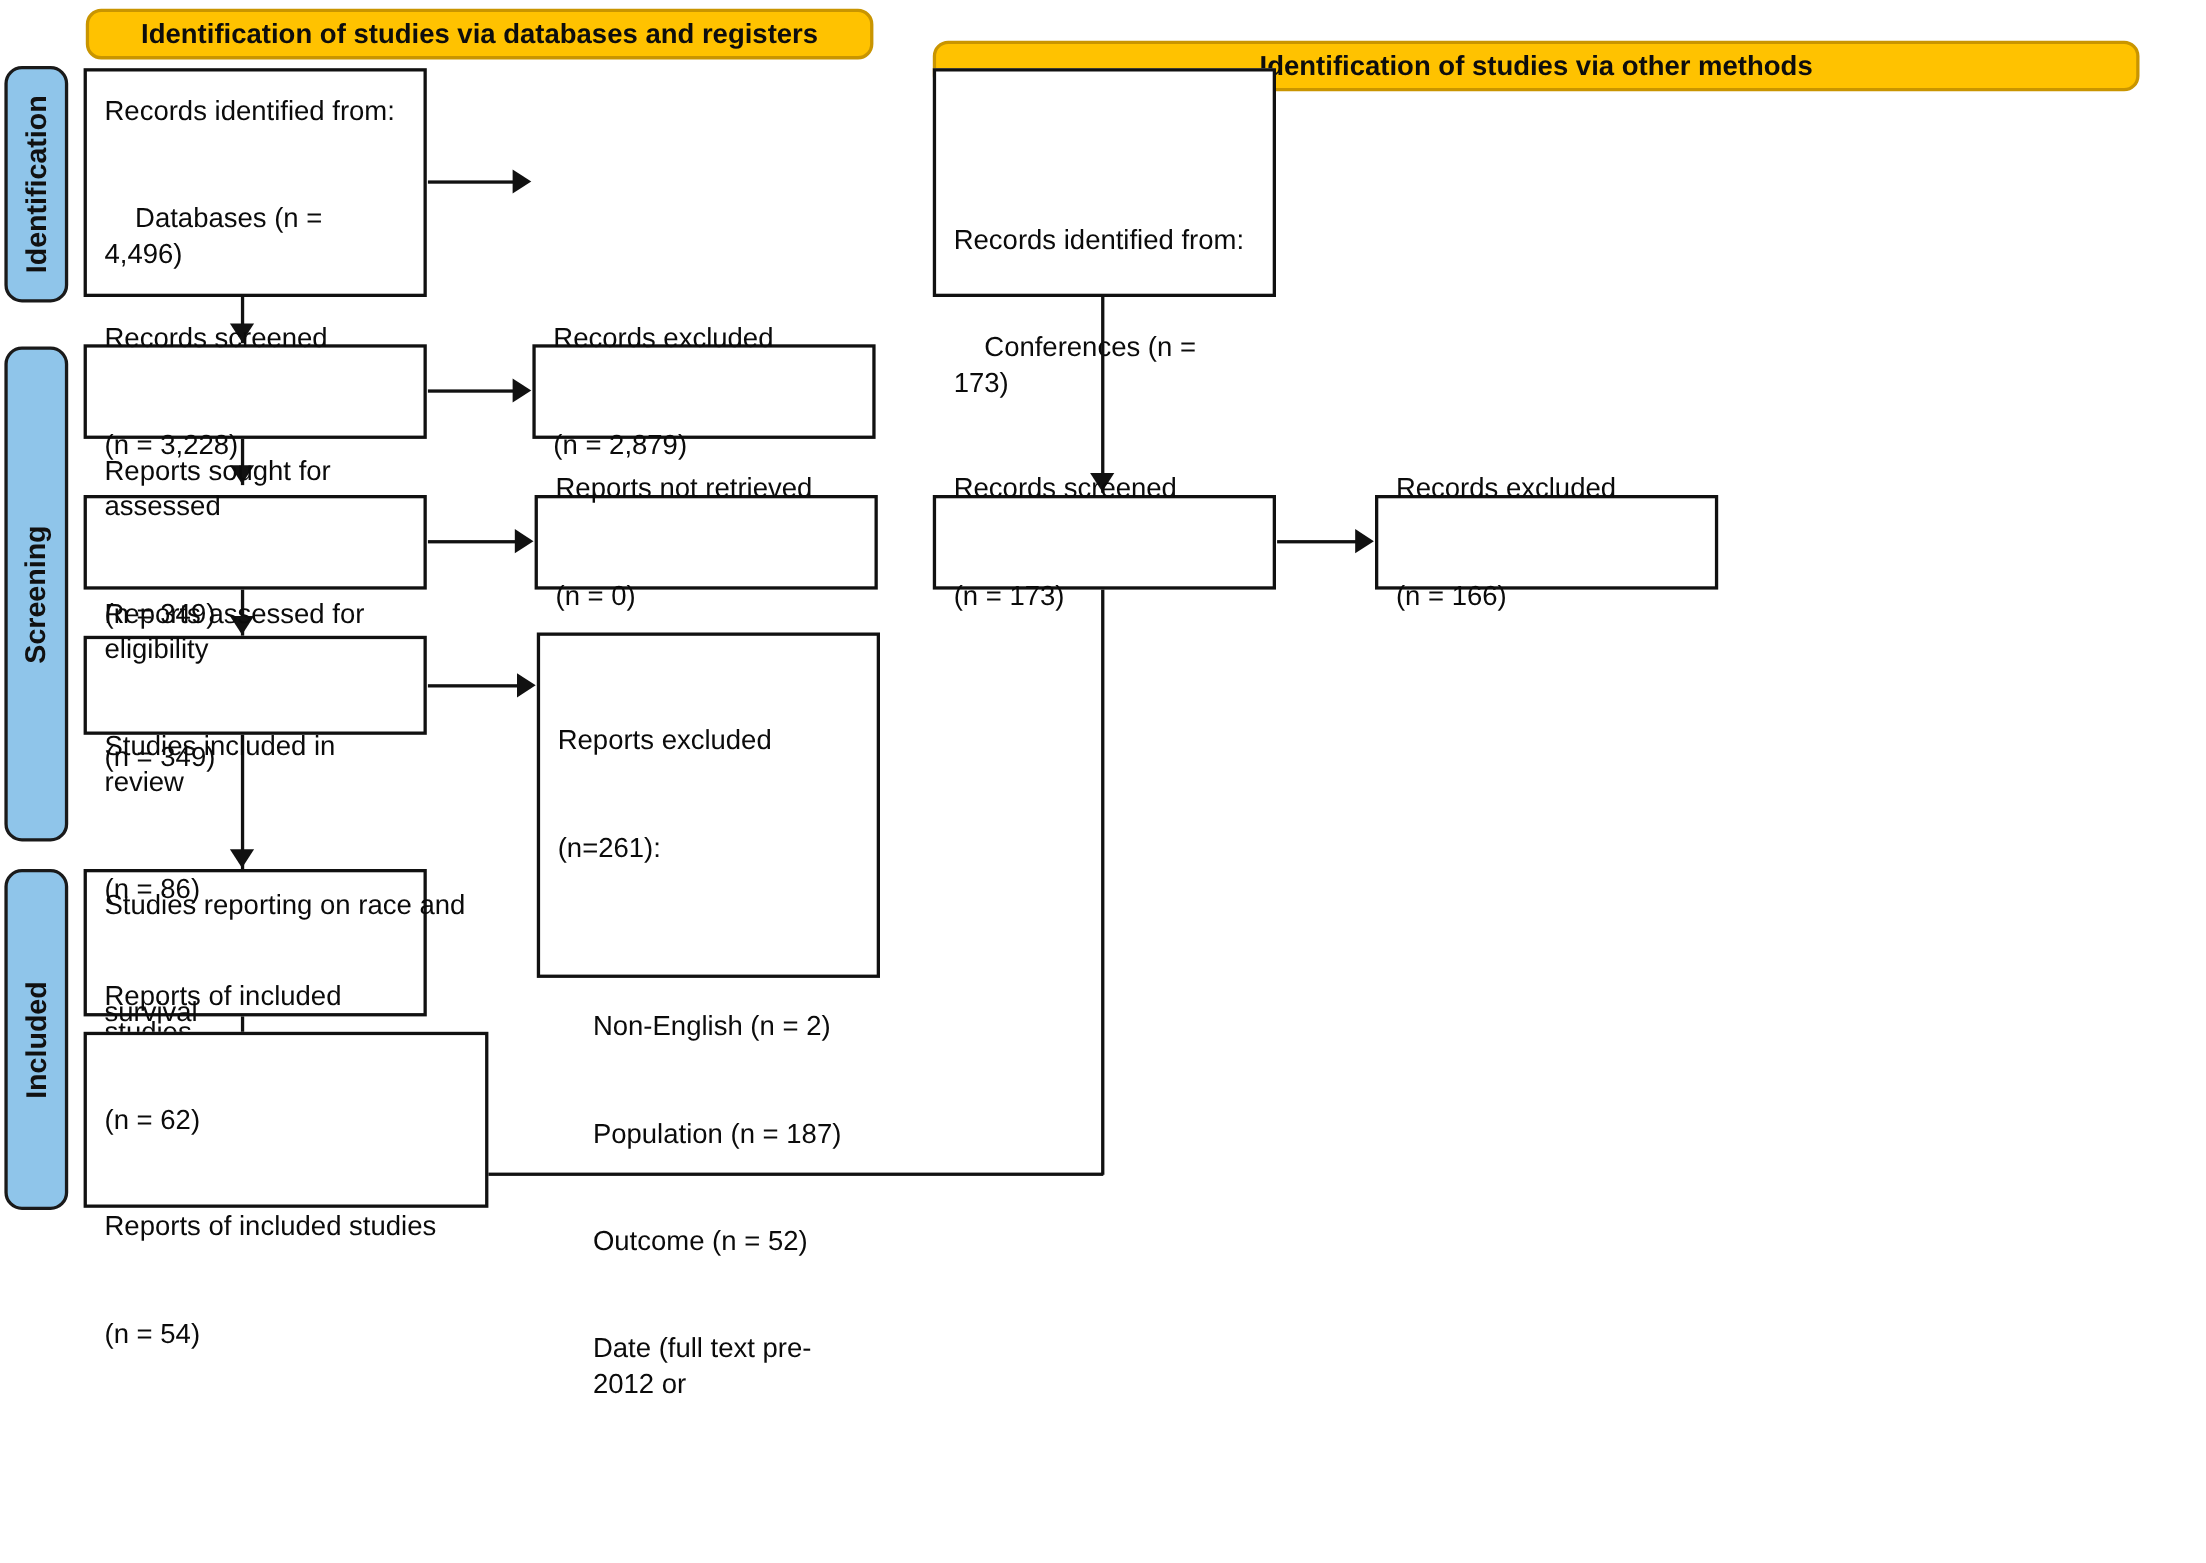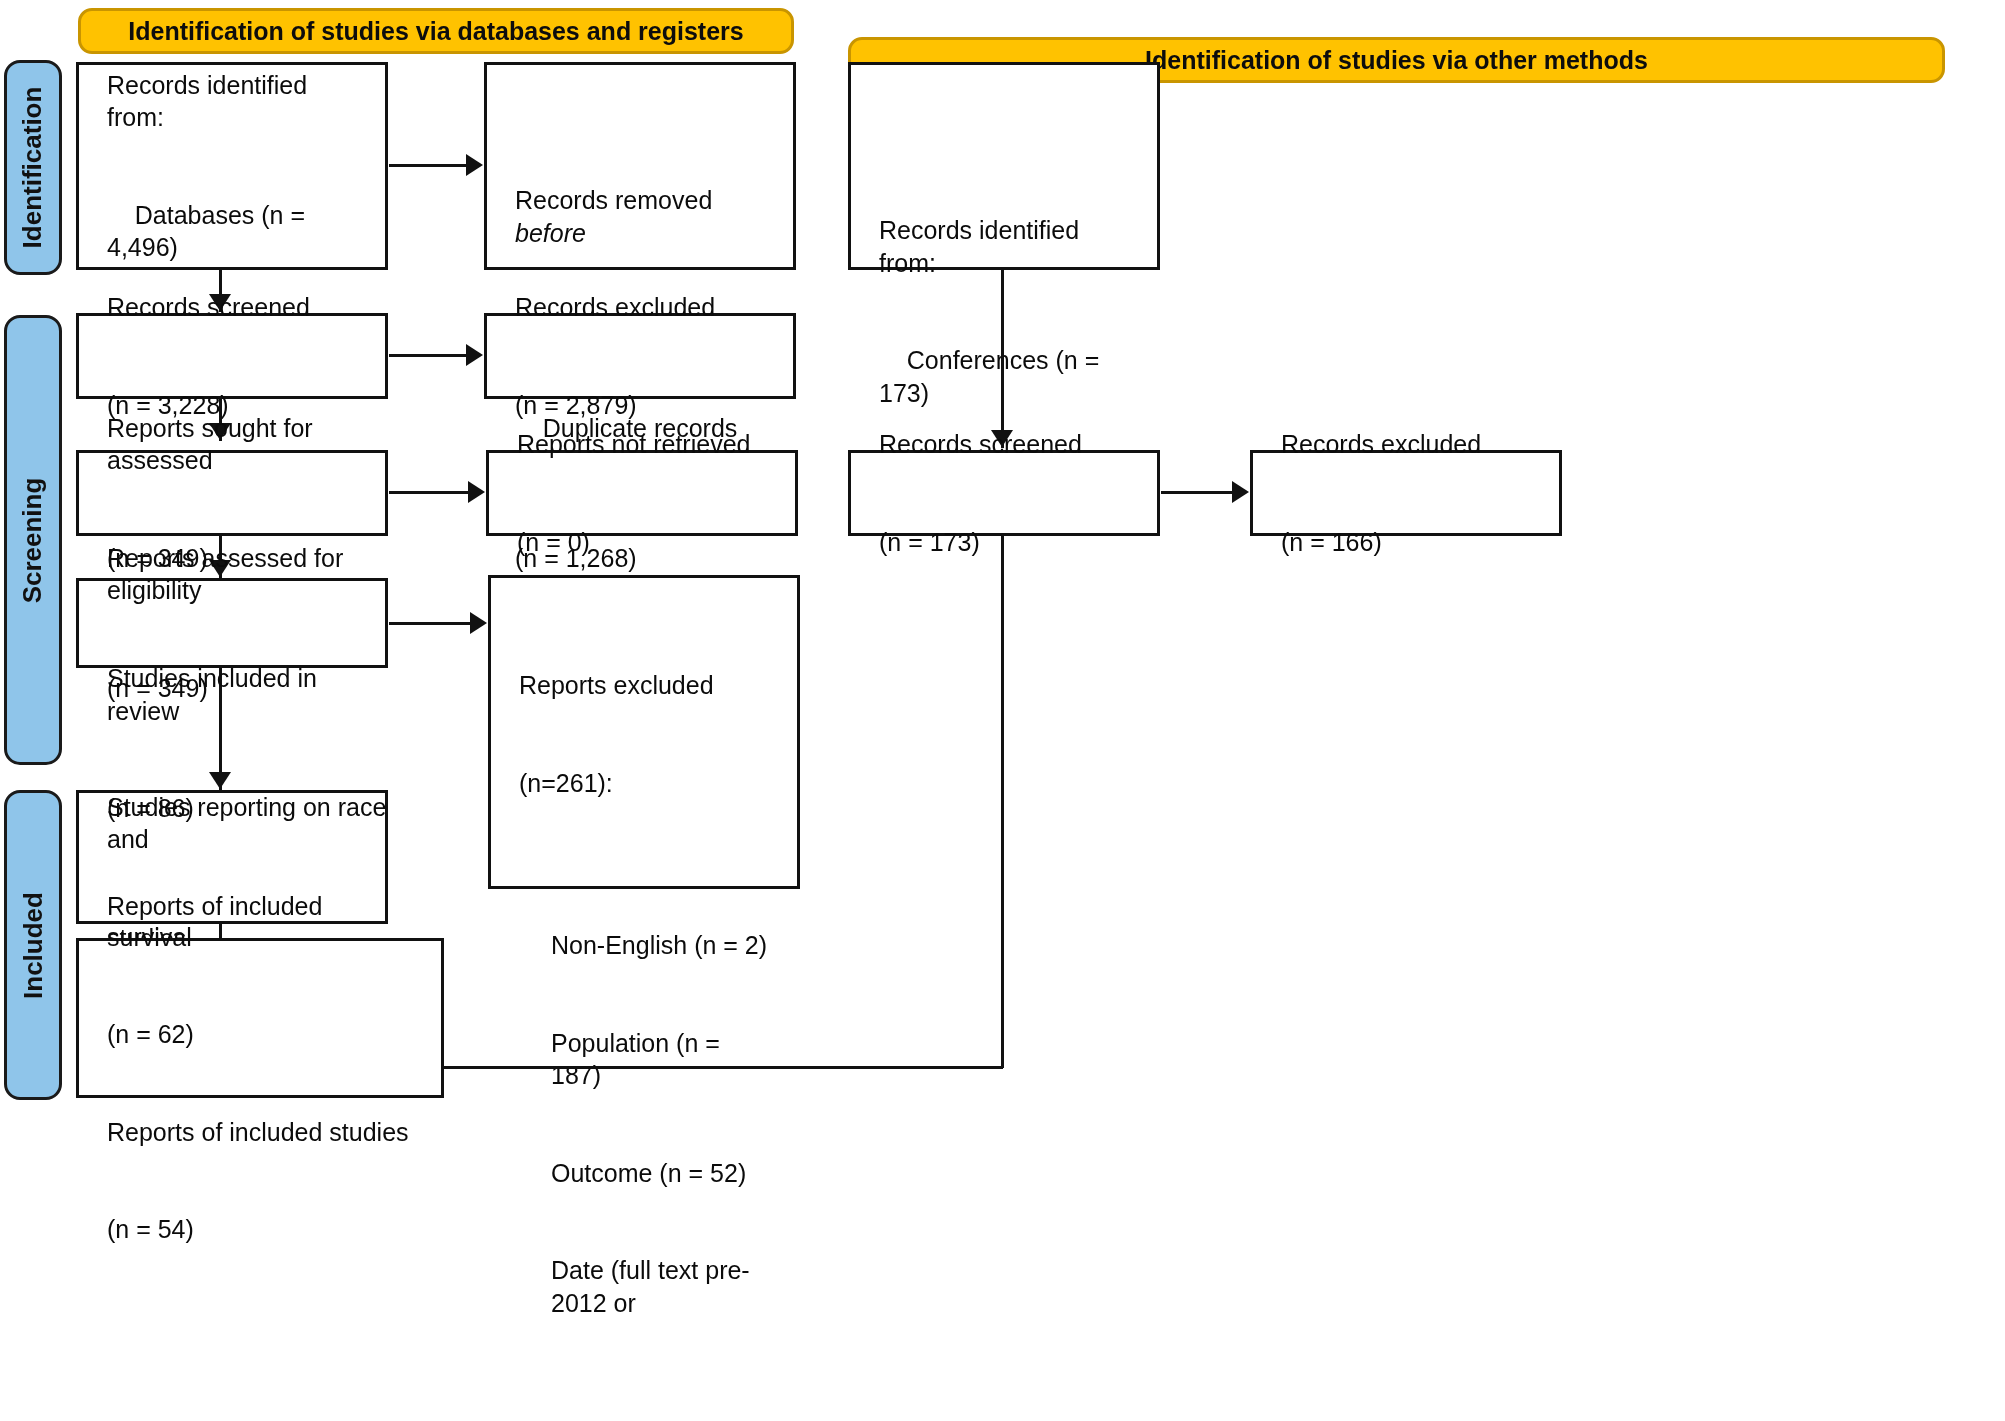--- a/index.html
+++ b/index.html
@@ -53,21 +53,21 @@
     color: #0d0d0d;
     text-align: center;
   }
 
   
   .flow-box {
     position: absolute;
     background: #ffffff;
     border: 3px solid #111111;
     box-sizing: border-box;
-    padding: 12px;
+    padding: 0;
     display: flex;
     flex-direction: column;
     justify-content: center;
   }
   .flow-box .box-text {
     font-size: 25px;
     line-height: 1.30;
     color: #0b0b0b;
     padding: 0 16px;
     white-space: pre-wrap;
@@ -138,28 +138,20 @@
     <span class="stage-label">Included</span>
   </div>
 
   <div class="flow-box" style="left:76px; top:62px; width:312px; height:208px;">
     <div class="box-text">
       <div>Records identified from:</div>
       <div>    Databases (n = 4,496)</div>
     </div>
   </div>
 
-  <div class="flow-box top-aligned" style="left:484px; top:62px; width:312px; height:208px;">
-    <div class="box-text" style="padding-top:42px;">
-      <div><span>Records removed </span><em>before</em></div>
-      <div><em>screening</em><span>:</span></div>
-      <div>    Duplicate records removed</div>
-      <div>(n = 1,268)</div>
-    </div>
-  </div>
 
   <div class="flow-box top-aligned" style="left:848px; top:62px; width:312px; height:208px;">
     <div class="box-text" style="padding-top:72px;">
       <div>Records identified from:</div>
       <div>    Conferences (n = 173)</div>
     </div>
   </div>
 
   <div class="hline" style="left:389px; top:164px; width:78px;"></div>
   <div class="arrow-right" style="left:466px; top:154px;"></div>

